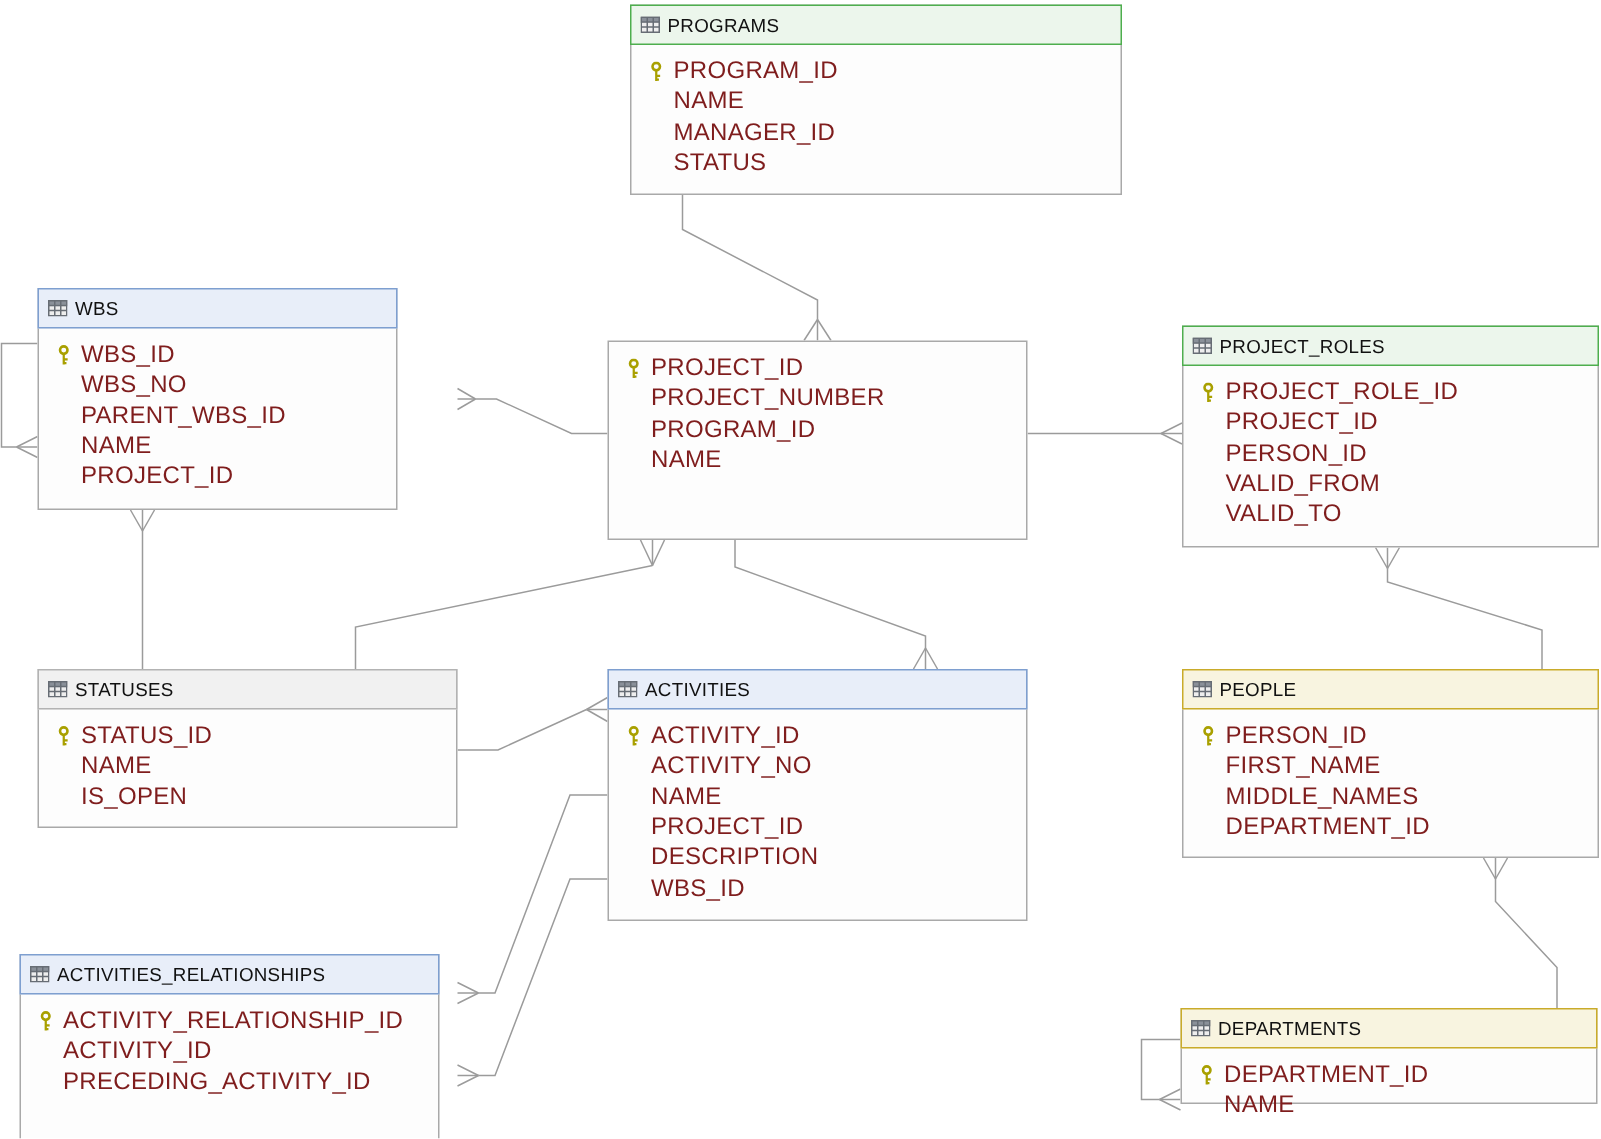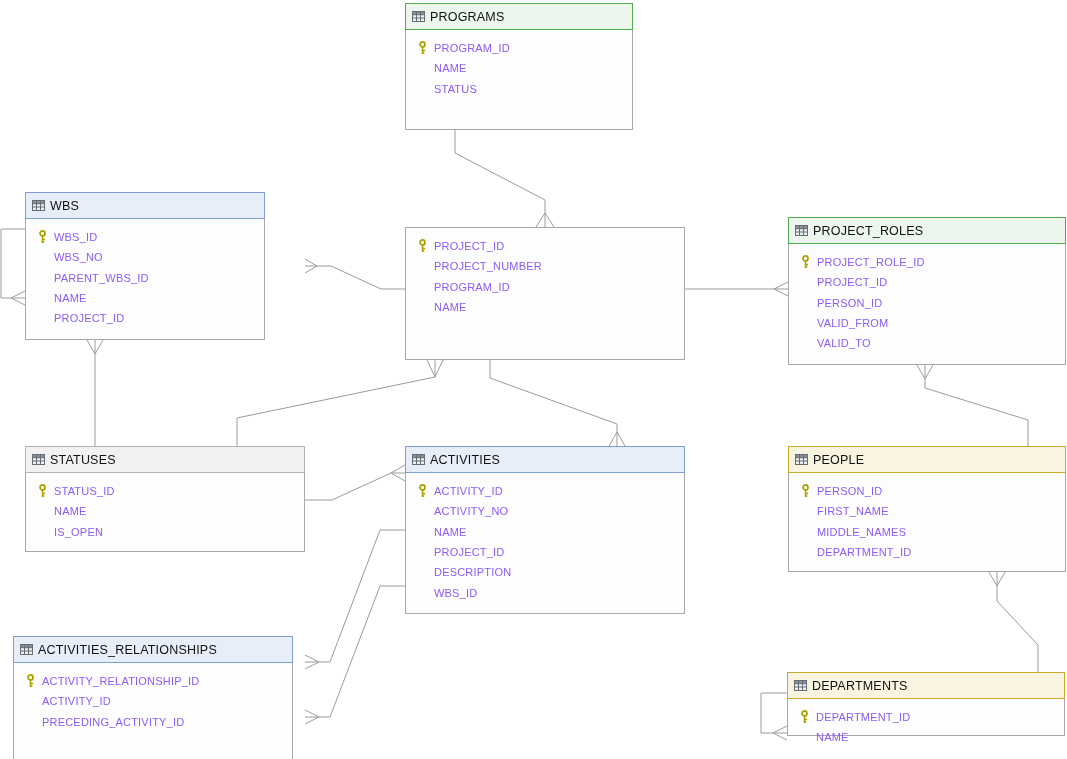--- a/index.html
+++ b/index.html
@@ -17,21 +17,21 @@
     background:var(--hdr-bg,#f1f1f1);
   }
   .theme-green  {--hdr-border:#4eae4e;--hdr-bg:#ecf6ec;}
   .theme-blue   {--hdr-border:#7e9fd0;--hdr-bg:#e8eef9;}
   .theme-yellow {--hdr-border:#c9ab2a;--hdr-bg:#f8f4e0;}
   .theme-gray   {--hdr-border:#b3b3b3;--hdr-bg:#f1f1f1;}
   .entity-title{font-size:12.5px;color:#111;margin-left:5px;white-space:nowrap;letter-spacing:.2px;}
   .entity-body{padding-top:8px;}
   .field-row{display:flex;align-items:center;height:20.3px;padding-left:10px;white-space:nowrap;}
   .field-icon{width:13px;display:inline-flex;justify-content:center;flex:0 0 13px;}
-  .field-name{font-size:11px;color:#8b5cf6;margin-left:5px;letter-spacing:.2px;}
+  .field-name{font-size:16px;color:#7f1d1d;margin-left:5px;letter-spacing:.2px;}
   .tbl-icon{display:inline-flex;}
 </style>
 </head>
 <body>
 
 <div class="canvas">
   <svg class="connectors" width="1067" height="759" viewBox="0 0 1067 759">
       <g fill="none" stroke="#9b9b9b" stroke-width="1">
         <polyline points="455,130 455,153 545,200 545,213"></polyline>
         <line x1="545" y1="213" x2="536" y2="227"></line>
@@ -105,21 +105,21 @@
         <line x1="11" y1="298" x2="25" y2="305"></line>
       </g>
       <g fill="none" stroke="#9b9b9b" stroke-width="1">
         <polyline points="787,693 761,693 761,733 773,733"></polyline>
         <line x1="773" y1="733" x2="787" y2="726"></line>
         <line x1="773" y1="733" x2="787" y2="733"></line>
         <line x1="773" y1="733" x2="787" y2="740"></line>
       </g>
     </svg>
   <div id="entities">
-      <div class="entity theme-green" style="left: 405px; top: 3px; width: 228px; height: 127px; --hdr-border: var(--green-border); --hdr-bg: var(--green-bg);">
+      <div class="entity theme-green" style="left: 420px; top: 3px; width: 328px; height: 127px; --hdr-border: var(--green-border); --hdr-bg: var(--green-bg);">
         <div class="entity-header">
           <span class="tbl-icon">
             <svg width="13" height="11" viewBox="0 0 13 11">
     <rect x="0.5" y="0.5" width="12" height="10" fill="#eeeeee" stroke="#676d75"></rect>
     <rect x="0.5" y="0.5" width="12" height="3.2" fill="#8a9099" stroke="#676d75"></rect>
     <path d="M4.5 0.5 V10.5 M8.5 0.5 V10.5 M0.5 7 H12.5" stroke="#676d75" fill="none"></path>
   </svg>
           </span>
           <span class="entity-title">PROGRAMS</span>
         </div>
@@ -129,20 +129,24 @@
               <svg width="11" height="14" viewBox="0 0 11 14">
     <circle cx="5.5" cy="3.4" r="2.5" fill="none" stroke="#a9a000" stroke-width="1.7"></circle>
     <path d="M5.5 5.9 V13 M5.5 9.6 H8.1 M5.5 12 H7.3" stroke="#a9a000" stroke-width="1.5" fill="none"></path>
   </svg>
             </span>
             <span class="field-name">PROGRAM_ID</span>
           </div>
           <div class="field-row">
             <span class="field-icon"></span>
             <span class="field-name">NAME</span>
+          </div>
+          <div class="field-row">
+            <span class="field-icon"></span>
+            <span class="field-name">MANAGER_ID</span>
           </div>
           <div class="field-row">
             <span class="field-icon"></span>
             <span class="field-name">STATUS</span>
           </div>
         </div>
       </div>
       <div class="entity theme-blue" style="left: 25px; top: 192px; width: 240px; height: 148px; --hdr-border: var(--blue-border); --hdr-bg: var(--blue-bg);">
         <div class="entity-header">
           <span class="tbl-icon">

